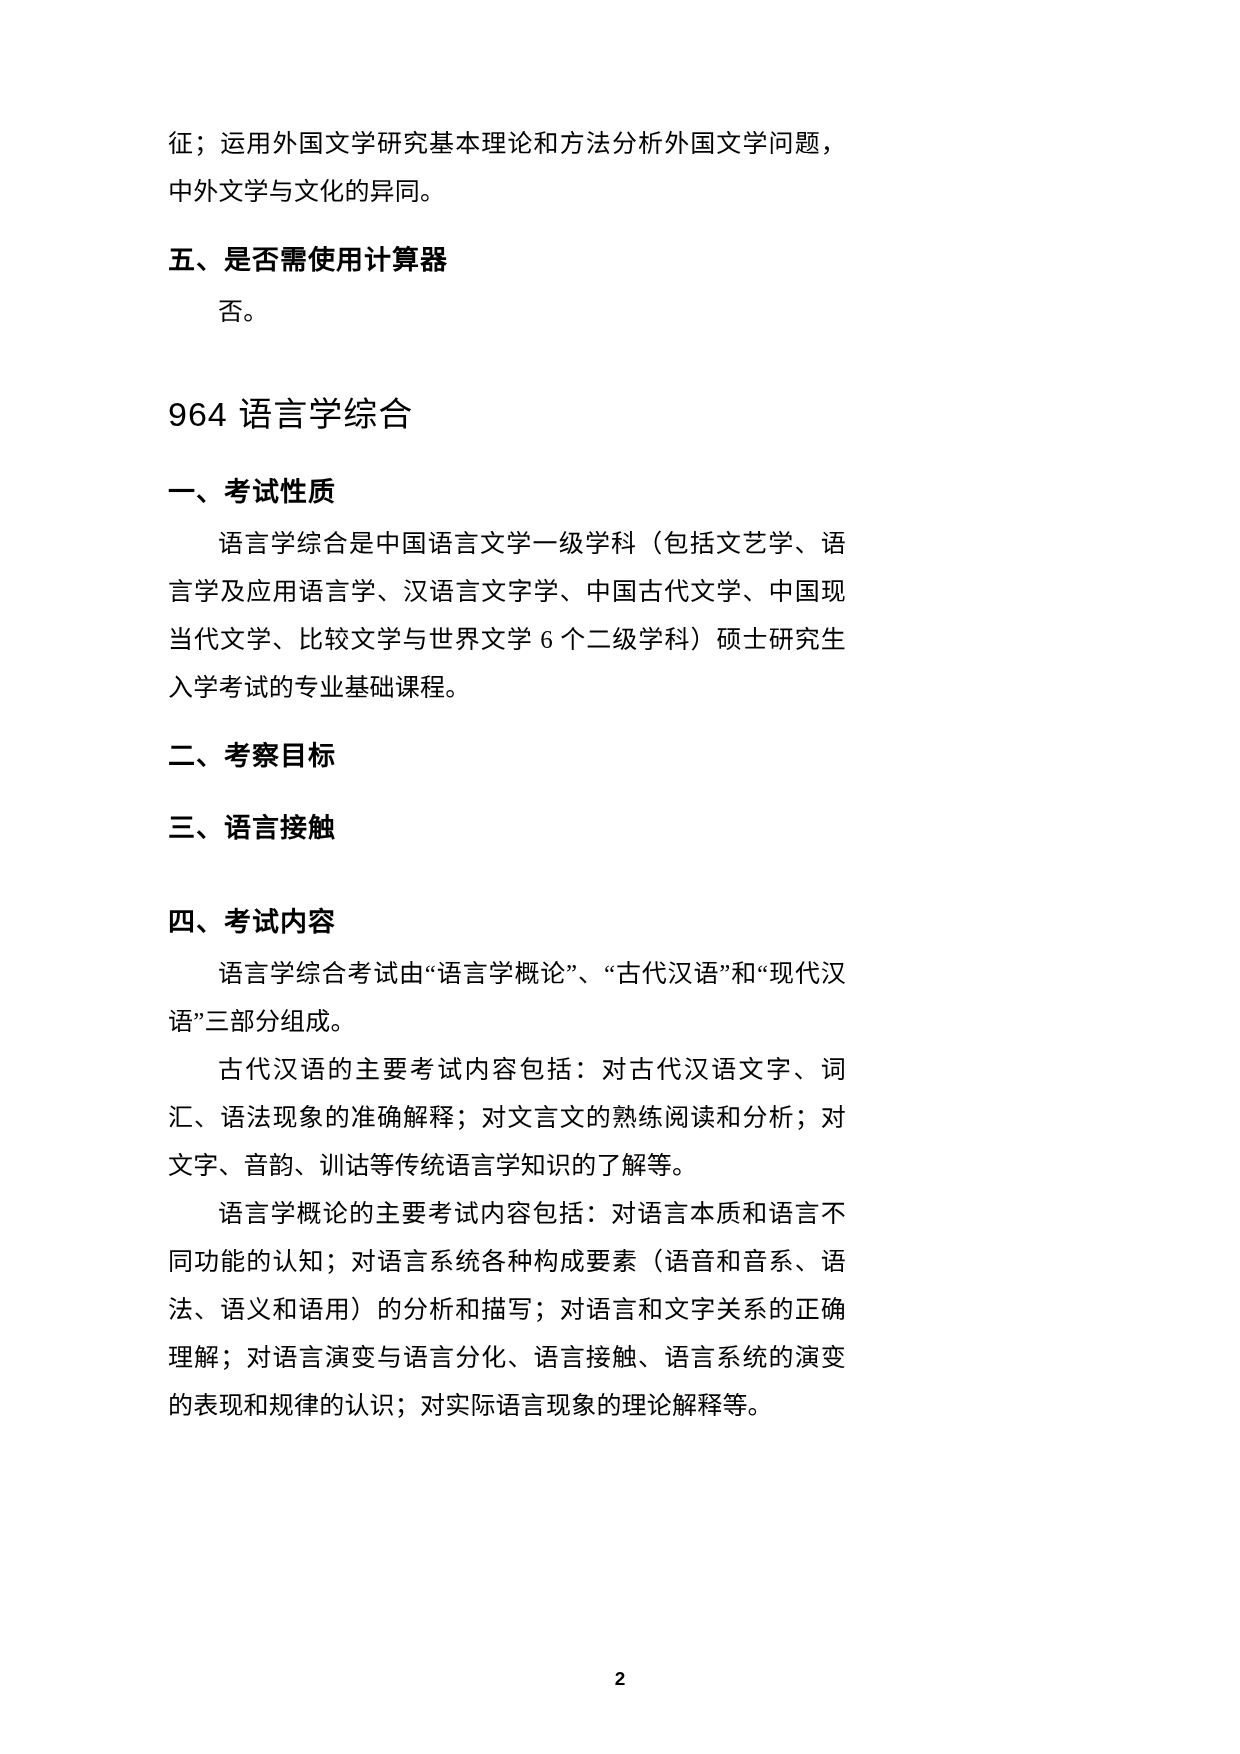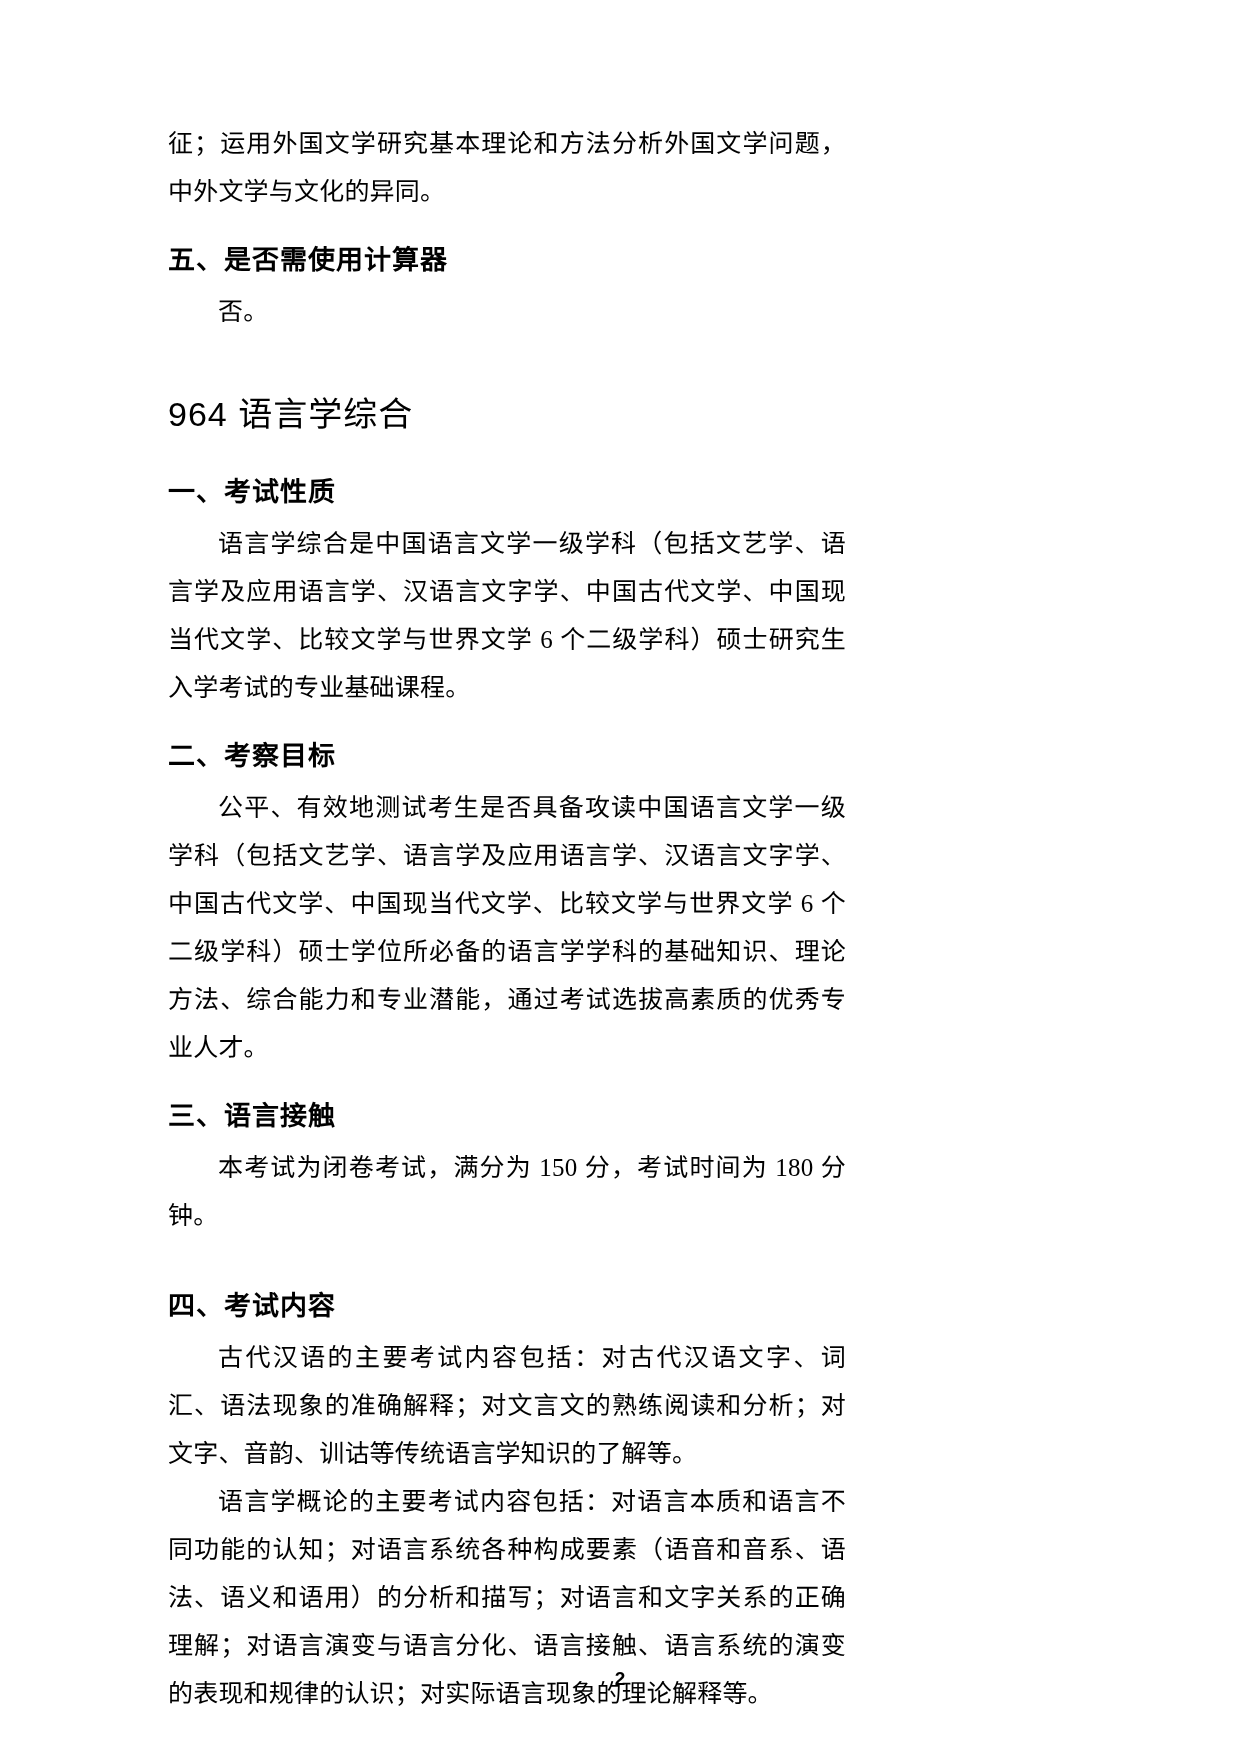--- a/index.html
+++ b/index.html
@@ -89,29 +89,28 @@
     <h1 class="title">964  语言学综合</h1>
 
     <div class="gap-sm"></div>
 
     <h2 class="heading">一、考试性质</h2>
     <p class="body-text indent sec-body">语言学综合是中国语言文学一级学科（包括文艺学、语言学及应用语言学、汉语言文字学、中国古代文学、中国现当代文学、比较文学与世界文学 6 个二级学科）硕士研究生入学考试的专业基础课程。</p>
 
     <div class="gap-xs"></div>
 
     <h2 class="heading">二、考察目标</h2>
-    <p class="body-text indent sec-body">公平、有效地测试考生是否具备攻读中国语言文学一级学科（包括文艺学、语言学及应用语言学、汉语言文字学、中国古代文学、中国现当代文学、比较文学与世界文学 6 个二级学科）硕士学位所必备的语言学学科的基础知识、理论方法、综合能力和专业潜能，通过考试选拔高素质的优秀专业人才。</p>
 
     <div class="gap-xs"></div>
 
     <h2 class="heading">三、语言接触</h2>
-    <p class="body-text indent sec-body">本考试为闭卷考试，满分为 150 分，考试时间为 180 分钟。</p>
 
     <div class="gap-md"></div>
 
     <h2 class="heading">四、考试内容</h2>
+    <p class="body-text indent sec-body">语言学综合考试由“语言学概论”、“古代汉语”和“现代汉语”三部分组成。</p>
     <p class="body-text indent">古代汉语的主要考试内容包括：对古代汉语文字、词汇、语法现象的准确解释；对文言文的熟练阅读和分析；对文字、音韵、训诂等传统语言学知识的了解等。</p>
     <p class="body-text indent">语言学概论的主要考试内容包括：对语言本质和语言不同功能的认知；对语言系统各种构成要素（语音和音系、语法、语义和语用）的分析和描写；对语言和文字关系的正确理解；对语言演变与语言分化、语言接触、语言系统的演变的表现和规律的认识；对实际语言现象的理论解释等。</p>
 
   </div>
 </div>
 
 <div class="footer">2</div>
 
 </body></html>

